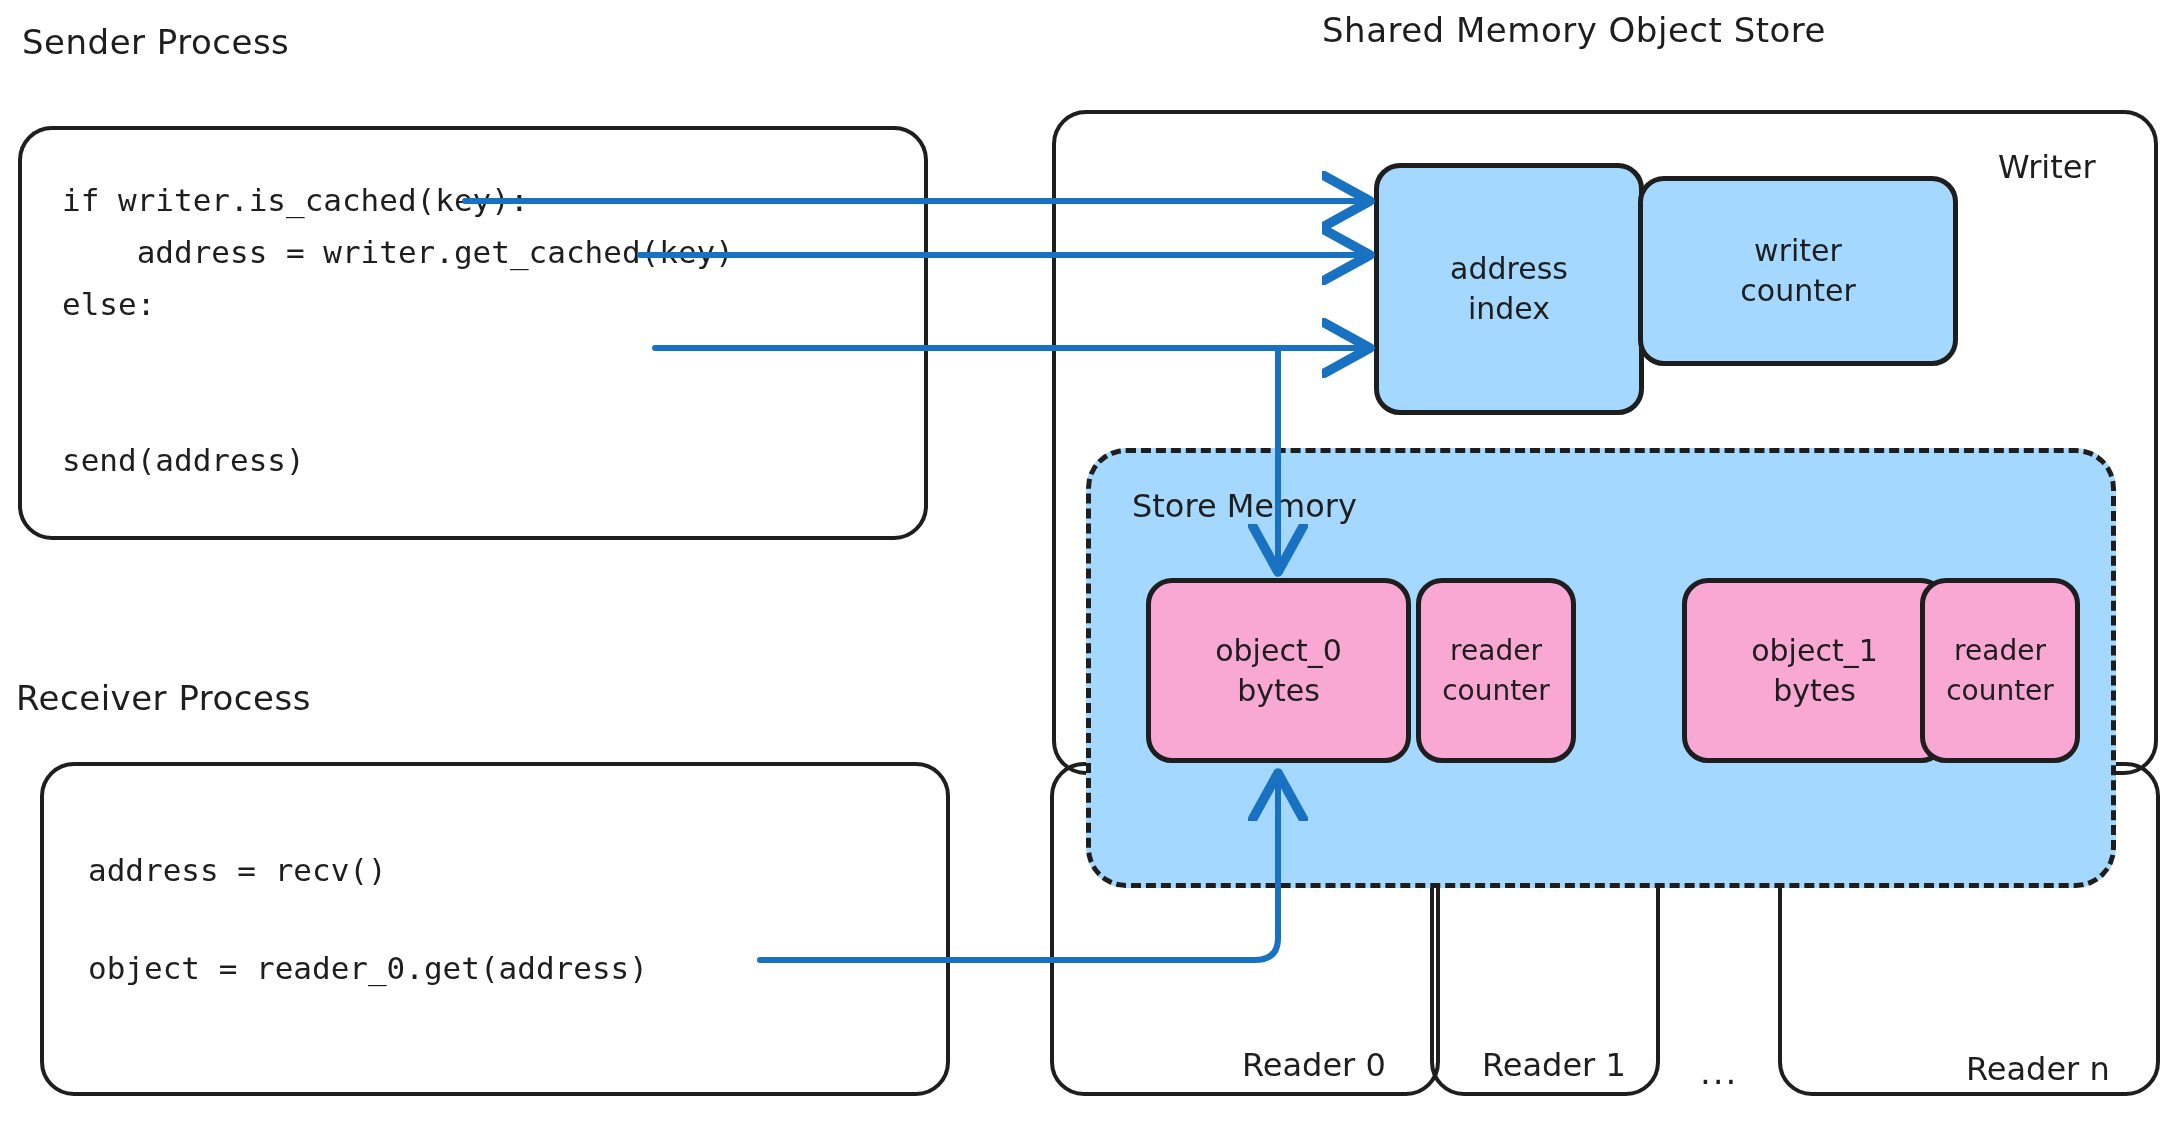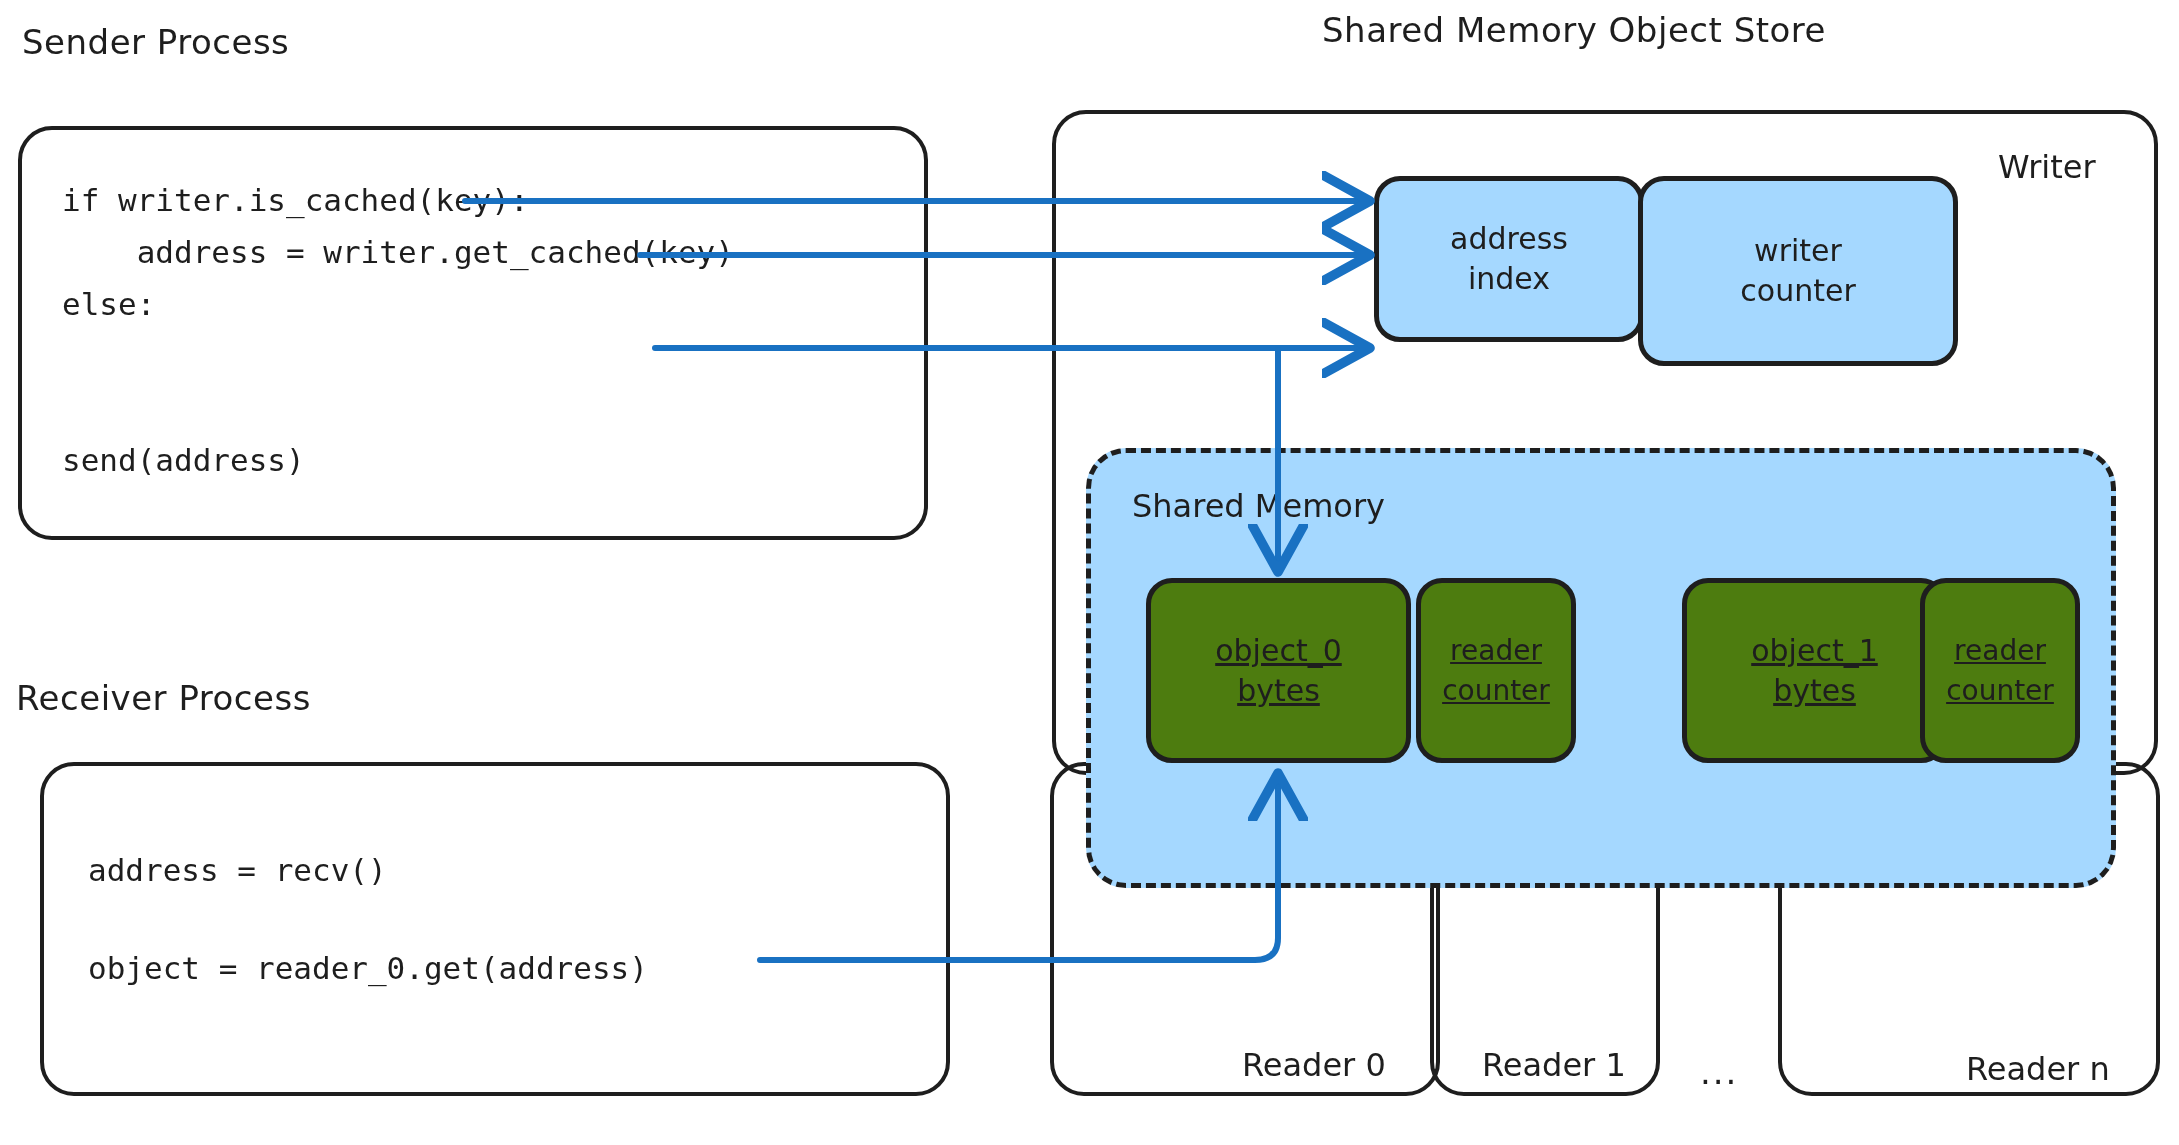--- a/index.html
+++ b/index.html
@@ -70,21 +70,21 @@
     display: flex;
     align-items: center;
     justify-content: center;
     text-align: center;
     font-size: 30px;
     line-height: 40px;
     color: #1e1e1e;
     white-space: pre-line;
   }
   .cell.blue  { background: #a5d8ff; }
-  .cell.white { background: #4d7c0f; text-decoration: underline; }
+  .cell.white { background: #f9a8d4; }
 
   .dots {
     position: absolute;
     font-size: 34px;
     color: #1e1e1e;
     letter-spacing: 2px;
   }
 
   svg.arrows {
     position: absolute;
@@ -113,37 +113,37 @@
   <div class="code mono" style="left:62px; top:435px;">send(address)</div>
 
   <div class="box" style="left:40px; top:762px; width:910px; height:334px;"></div>
 
   <div class="code mono" style="left:88px; top:845px;">address = recv()</div>
   <div class="code mono" style="left:88px; top:943px;">object = reader_0.get(address)</div>
 
   <div class="box" style="left:1052px; top:110px; width:1106px; height:665px;"></div>
   <div class="corner-label hand" style="left:1998px; top:148px;">Writer</div>
 
-  <div class="cell blue" style="left:1374px; top:176px; width:270px; height:166px;">address
+  <div class="cell blue" style="left:1374px; top:163px; width:270px; height:252px;">address
 index</div>
   <div class="cell blue" style="left:1638px; top:176px; width:320px; height:190px;">writer
 counter</div>
 
   <div class="box" style="left:1050px; top:762px; width:390px; height:334px;"></div>
   <div class="box" style="left:1430px; top:762px; width:230px; height:334px;"></div>
   <div class="box" style="left:1778px; top:762px; width:382px; height:334px;"></div>
 
   <div class="corner-label hand" style="left:1242px; top:1046px;">Reader 0</div>
   <div class="corner-label hand" style="left:1482px; top:1046px;">Reader 1</div>
   <div class="corner-label hand" style="left:1966px; top:1050px;">Reader n</div>
 
   <div class="dots hand" style="left:1700px; top:1052px;">...</div>
 
   <div class="box dashed" style="left:1086px; top:448px; width:1030px; height:440px;"></div>
-  <div class="corner-label hand" style="left:1132px; top:487px;">Shared Memory</div>
+  <div class="corner-label hand" style="left:1132px; top:487px;">Store Memory</div>
 
   <div class="cell white" style="left:1146px; top:578px; width:265px; height:185px;">object_0
 bytes</div>
   <div class="cell white" style="left:1416px; top:578px; width:160px; height:185px; font-size:28px;">reader
 counter</div>
 
   <div class="cell white" style="left:1652px; top:578px; width:265px; height:185px;margin-left:30px;">object_1
 bytes</div>
   <div class="cell white" style="left:1920px; top:578px; width:160px; height:185px; font-size:28px;">reader
 counter</div>

